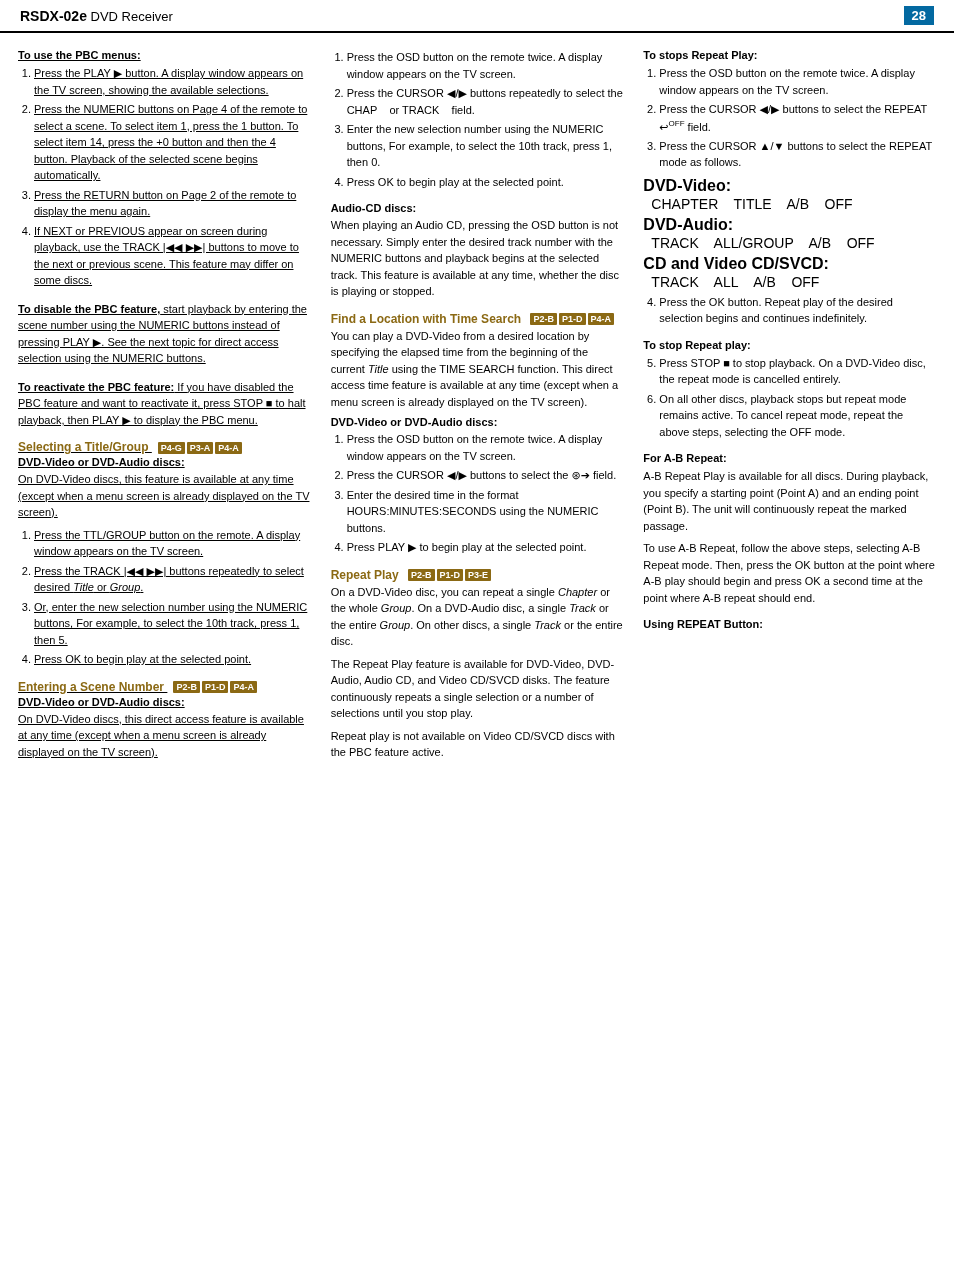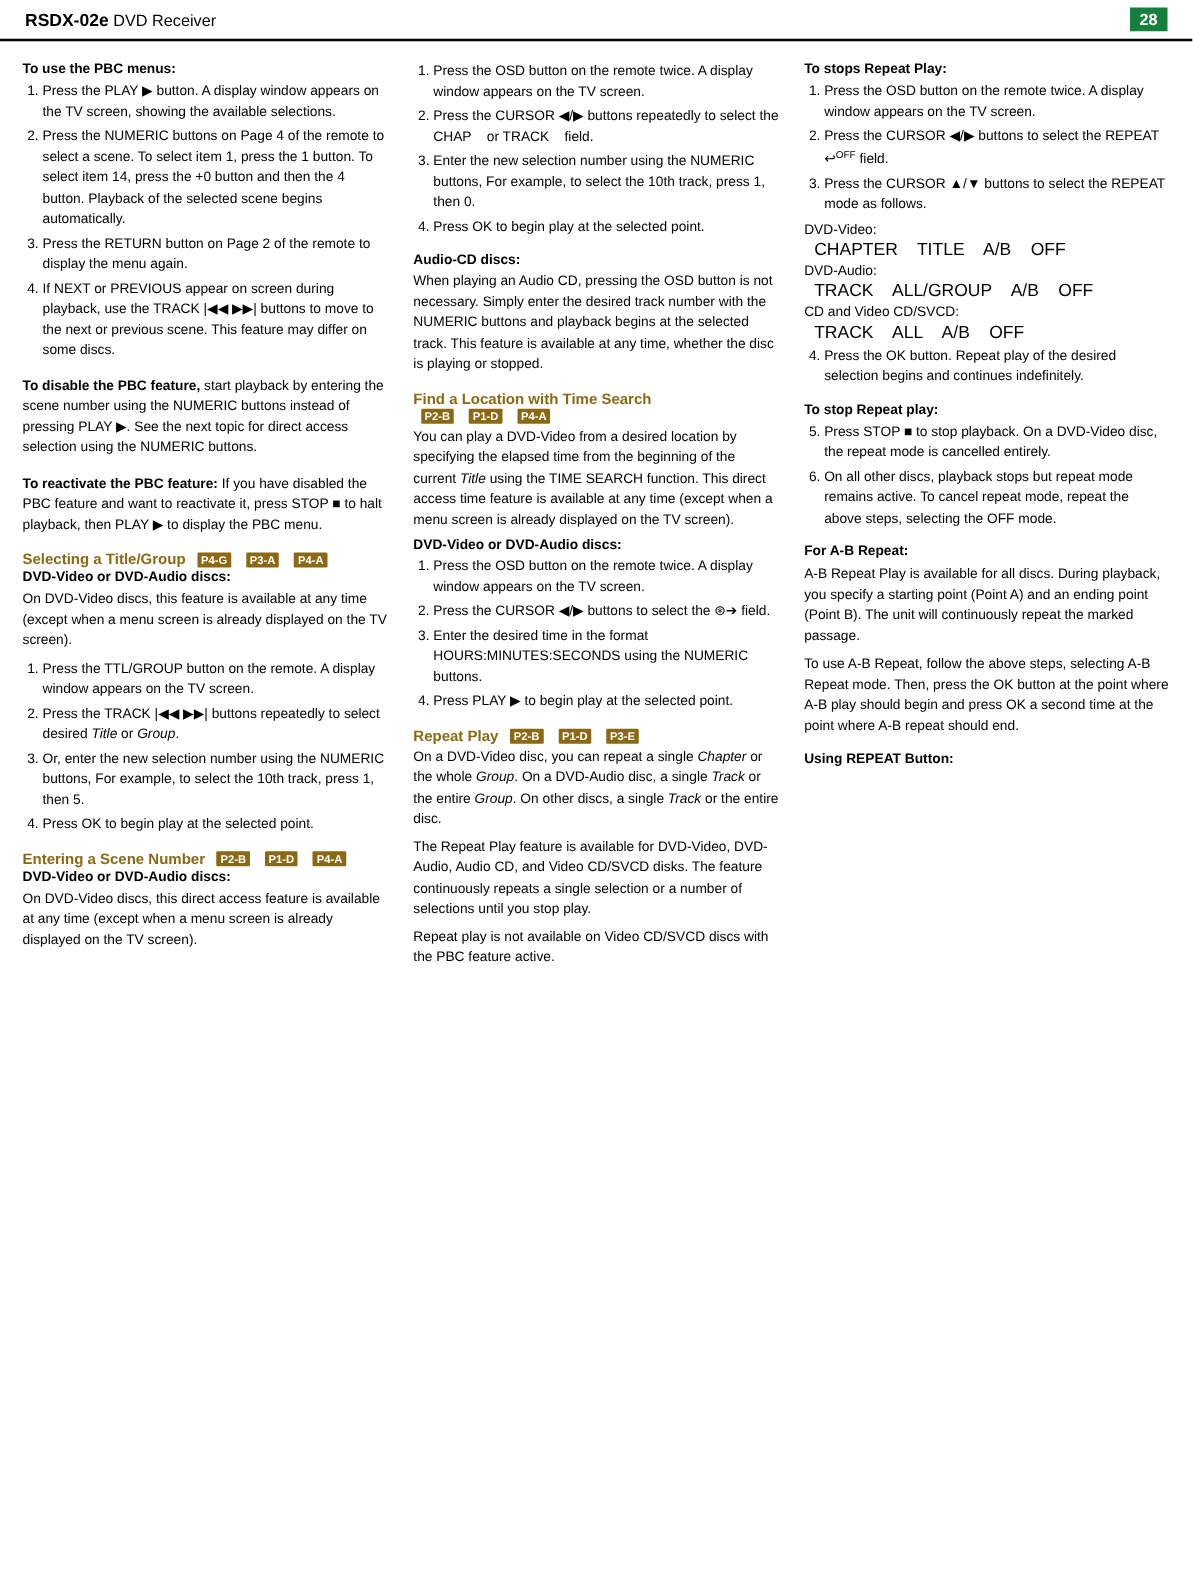--- a/index.html
+++ b/index.html
@@ -29,37 +29,37 @@
     .header-left {
       font-size: 13px;
       font-weight: normal;
       text-align: right;
     }
     .header-left .model {
       font-weight: bold;
       font-size: 14px;
     }
     .header-right {
-      background: #15803d;
+      background: #0369a1;
       color: #fff;
       padding: 2px 8px;
       font-size: 13px;
       font-weight: bold;
     }
     
     .content {
       display: flex;
       gap: 0;
       padding: 0 18px;
     }
     .col {
       flex: 1;
       padding: 0 10px;
     }
-    .col:first-child { padding-left: 0; }
+    .col:first-child { padding-left: 0; text-decoration: underline; }
     .col:last-child { padding-right: 0; }
 
     
     .section { margin-bottom: 12px; }
     .section-heading {
       font-size: 11px;
       font-weight: bold;
       margin-bottom: 4px;
     }
     .section-subheading-black {
@@ -93,31 +93,31 @@
       background: #8B6914;
       color: #fff;
       font-size: 9px;
       font-weight: bold;
       padding: 1px 3px;
       margin-left: 2px;
       border-radius: 1px;
     }
     .badge-row {
       display: inline-flex;
-      gap: 10px;
+      gap: 0;
       margin-left: 4px;
       vertical-align: middle;
     }
     
     strong { font-weight: bold; }
     em { font-style: italic; }
     
     .type-heading {
-      font-size: 11px;
-      font-weight: normal;
+      font-size: 16px;
+      font-weight: bold;
       margin-top: 4px;
       margin-bottom: 1px;
     }
     .type-row {
       font-size: 14px;
       margin-bottom: 4px;
       padding-left: 8px;
     }
   </style>
 </head>

